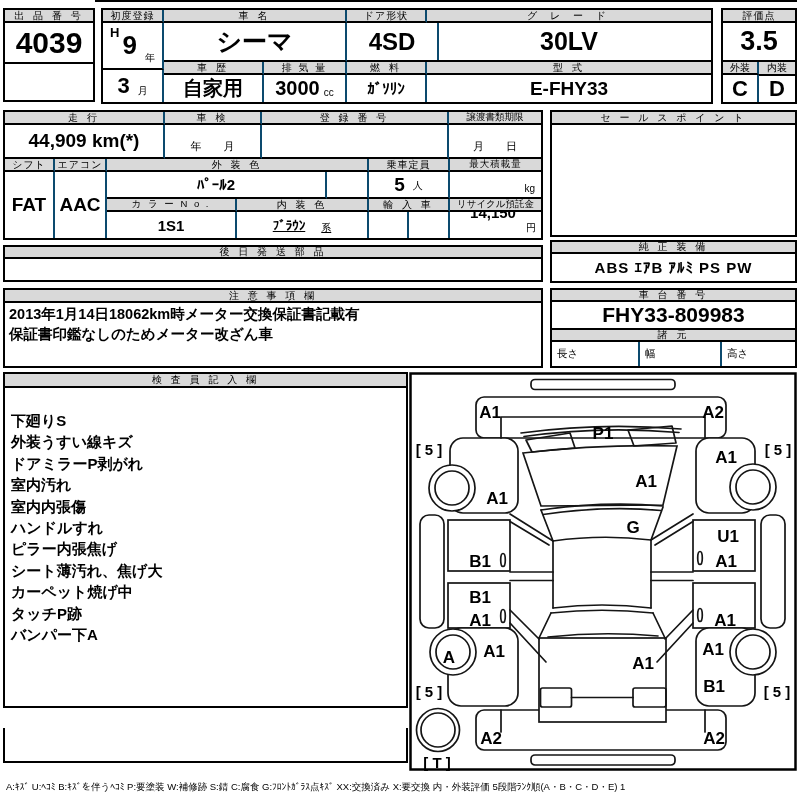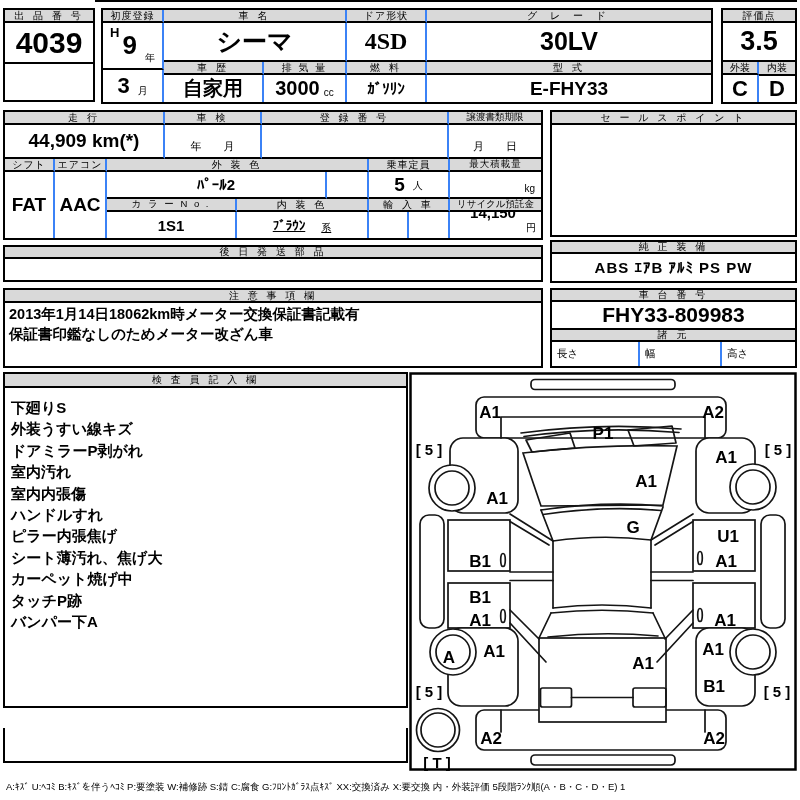--- a/index.html
+++ b/index.html
@@ -1,21 +1,21 @@
 <!DOCTYPE html>
 <html><head>
 <meta charset="utf-8">
 <style>
   html,body{margin:0;padding:0;background:#888;}
   #sheet{position:relative;width:800px;height:800px;background:#fff;overflow:hidden;
          font-family:"Liberation Sans","DejaVu Sans",sans-serif;color:#000;}
   .box{position:absolute;border:2px solid #000;box-sizing:border-box;background:#fff;}
   .cell{position:absolute;box-sizing:border-box;overflow:hidden;}
   .gy{background:#d9d9d9;}
-  .br{border-right:2px solid #3b82f6;}
+  .br{border-right:2px solid #0c4a6e;}
   .bb{border-bottom:2px solid #000;}
   .hd{display:flex;align-items:center;justify-content:center;font-size:10px;letter-spacing:3px;white-space:nowrap;}
   .v{display:flex;align-items:center;justify-content:center;font-weight:bold;white-space:nowrap;}
   .ve{display:flex;align-items:flex-end;justify-content:center;font-weight:bold;white-space:nowrap;}
   .lines{font-weight:bold;}
   .lines div{white-space:nowrap;}
   svg text{font-family:"Liberation Sans","DejaVu Sans",sans-serif;}
   .dlab{font-weight:bold;font-size:17px;text-anchor:middle;fill:#000;}
   .bracket{font-size:15px;font-weight:bold;}
   .carfill{fill:#fff;stroke:#151515;stroke-width:1.7;}
@@ -48,21 +48,21 @@
     <div class="cell hd gy br bb" style="left:61px;top:0;width:183px;height:13px;">車  名</div>
     <div class="cell v br bb" style="left:61px;top:13px;width:183px;height:39px;font-size:25px;">シーマ</div>
     <div class="cell hd gy br bb" style="left:61px;top:52px;width:100px;height:13px;">車 歴</div>
     <div class="cell v br" style="left:61px;top:65px;width:100px;height:27px;font-size:20px;">自家用</div>
     <div class="cell hd gy br bb" style="left:161px;top:52px;width:83px;height:13px;letter-spacing:2px;">排 気 量</div>
     <div class="cell v br" style="left:161px;top:65px;width:83px;height:27px;">
       <span style="font-size:20px;">3000</span>
       <span style="font-size:10px;font-weight:normal;align-self:flex-end;margin:0 0 4px 4px;">cc</span>
     </div>
     <div class="cell hd gy br bb" style="left:244px;top:0;width:80px;height:13px;letter-spacing:1px;">ドア形状</div>
-    <div class="cell v br bb" style="left:244px;top:13px;width:80px;height:39px;font-size:24px;font-family:Liberation Serif, serif;">4SD</div>
+    <div class="cell v br bb" style="left:244px;top:13px;width:92px;height:39px;font-size:24px;">4SD</div>
     <div class="cell hd gy br bb" style="left:244px;top:52px;width:80px;height:13px;">燃 料</div>
     <div class="cell v br" style="left:244px;top:65px;width:80px;height:27px;font-size:15px;">ｶﾞｿﾘﾝ</div>
     <div class="cell hd gy bb" style="left:324px;top:0;width:284px;height:13px;letter-spacing:5px;">グ レ ー ド</div>
     <div class="cell v bb" style="left:324px;top:13px;width:284px;height:39px;font-size:25px;">30LV</div>
     <div class="cell hd gy bb" style="left:324px;top:52px;width:284px;height:13px;">型 式</div>
     <div class="cell v" style="left:324px;top:65px;width:284px;height:27px;font-size:19px;">E-FHY33</div>
   </div>
 
   <div class="box" style="left:721px;top:8px;width:76px;height:96px;">
     <div class="cell hd gy bb" style="left:0;top:0;width:72px;height:13px;letter-spacing:1px;">評価点</div>
@@ -152,21 +152,21 @@
     <div class="cell br" style="left:88px;top:52px;width:82px;height:24px;display:flex;align-items:center;padding-left:5px;font-size:10.5px;">
       <span>幅</span>
     </div>
     <div class="cell" style="left:170px;top:52px;width:73px;height:24px;display:flex;align-items:center;padding-left:5px;font-size:10.5px;">
       <span>高さ</span>
     </div>
   </div>
 
   <div class="box" style="left:3px;top:372px;width:405px;height:336px;">
     <div class="cell hd gy bb" style="left:0;top:0;width:401px;height:14px;">検 査 員 記 入 欄</div>
-    <div class="cell lines" style="left:0;top:23px;width:401px;height:310px;padding-left:6px;font-size:15px;line-height:21.4px;">
+    <div class="cell lines" style="left:0;top:36px;width:401px;height:310px;padding-left:6px;font-size:15px;line-height:21.4px;">
         <div>下廻りS</div>
         <div>外装うすい線キズ</div>
         <div>ドアミラーP剥がれ</div>
         <div>室内汚れ</div>
         <div>室内内張傷</div>
         <div>ハンドルすれ</div>
         <div>ピラー内張焦げ</div>
         <div>シート薄汚れ、焦げ大</div>
         <div>カーペット焼げ中</div>
         <div>タッチP跡</div>

